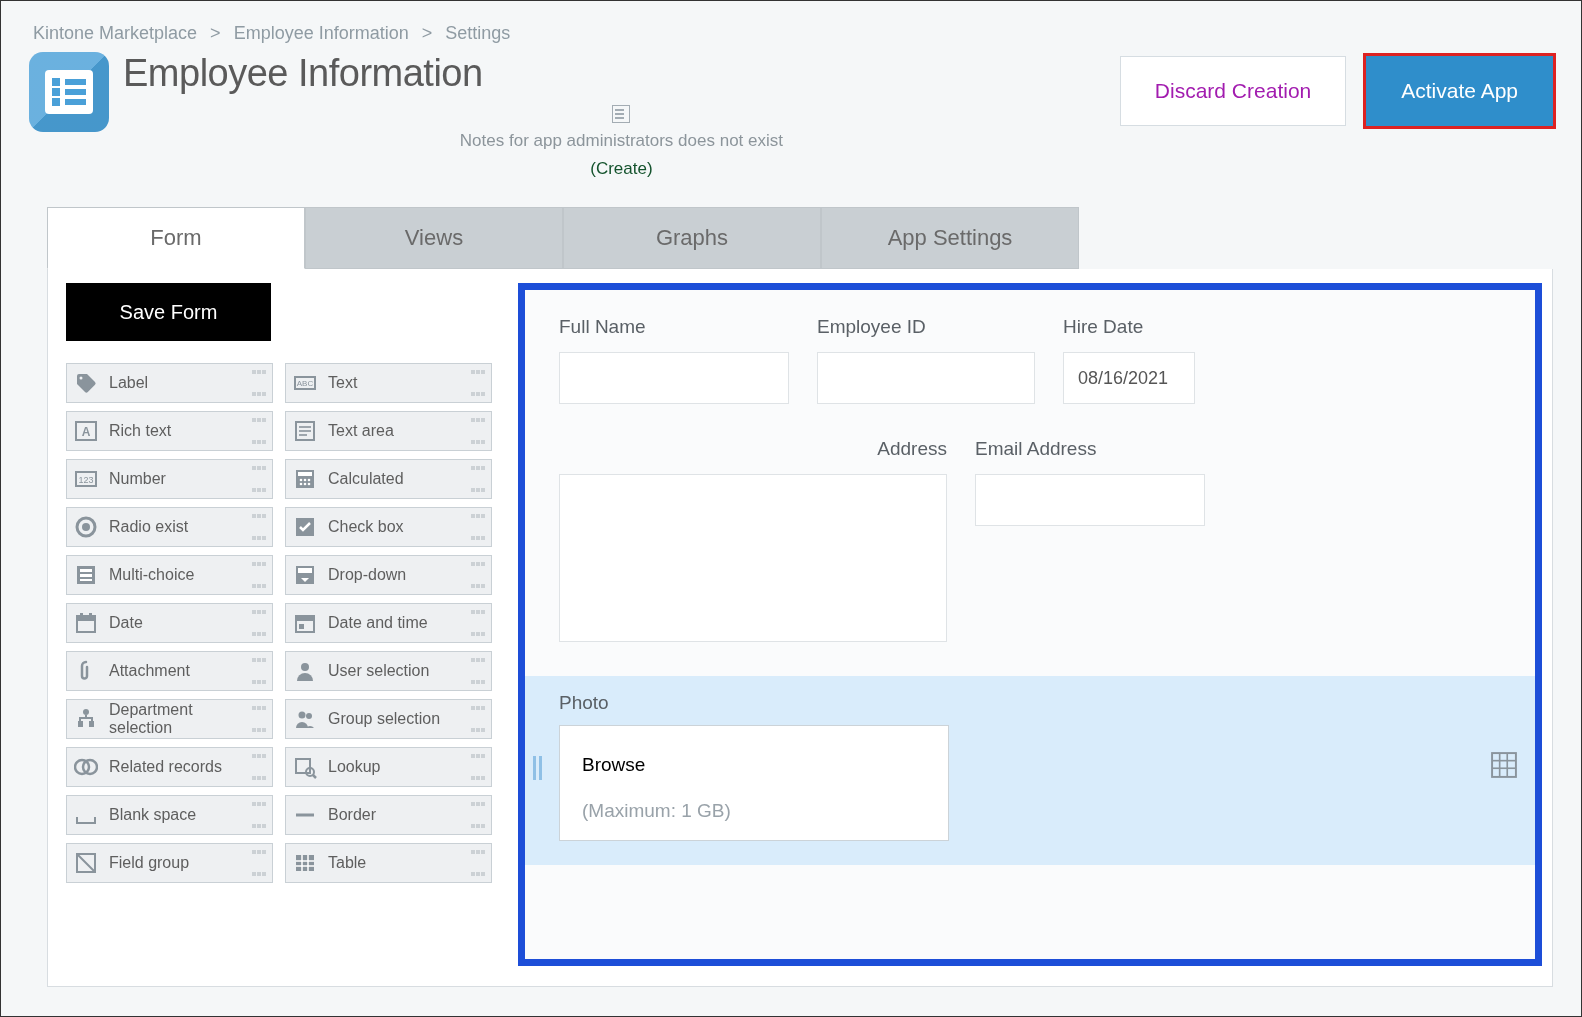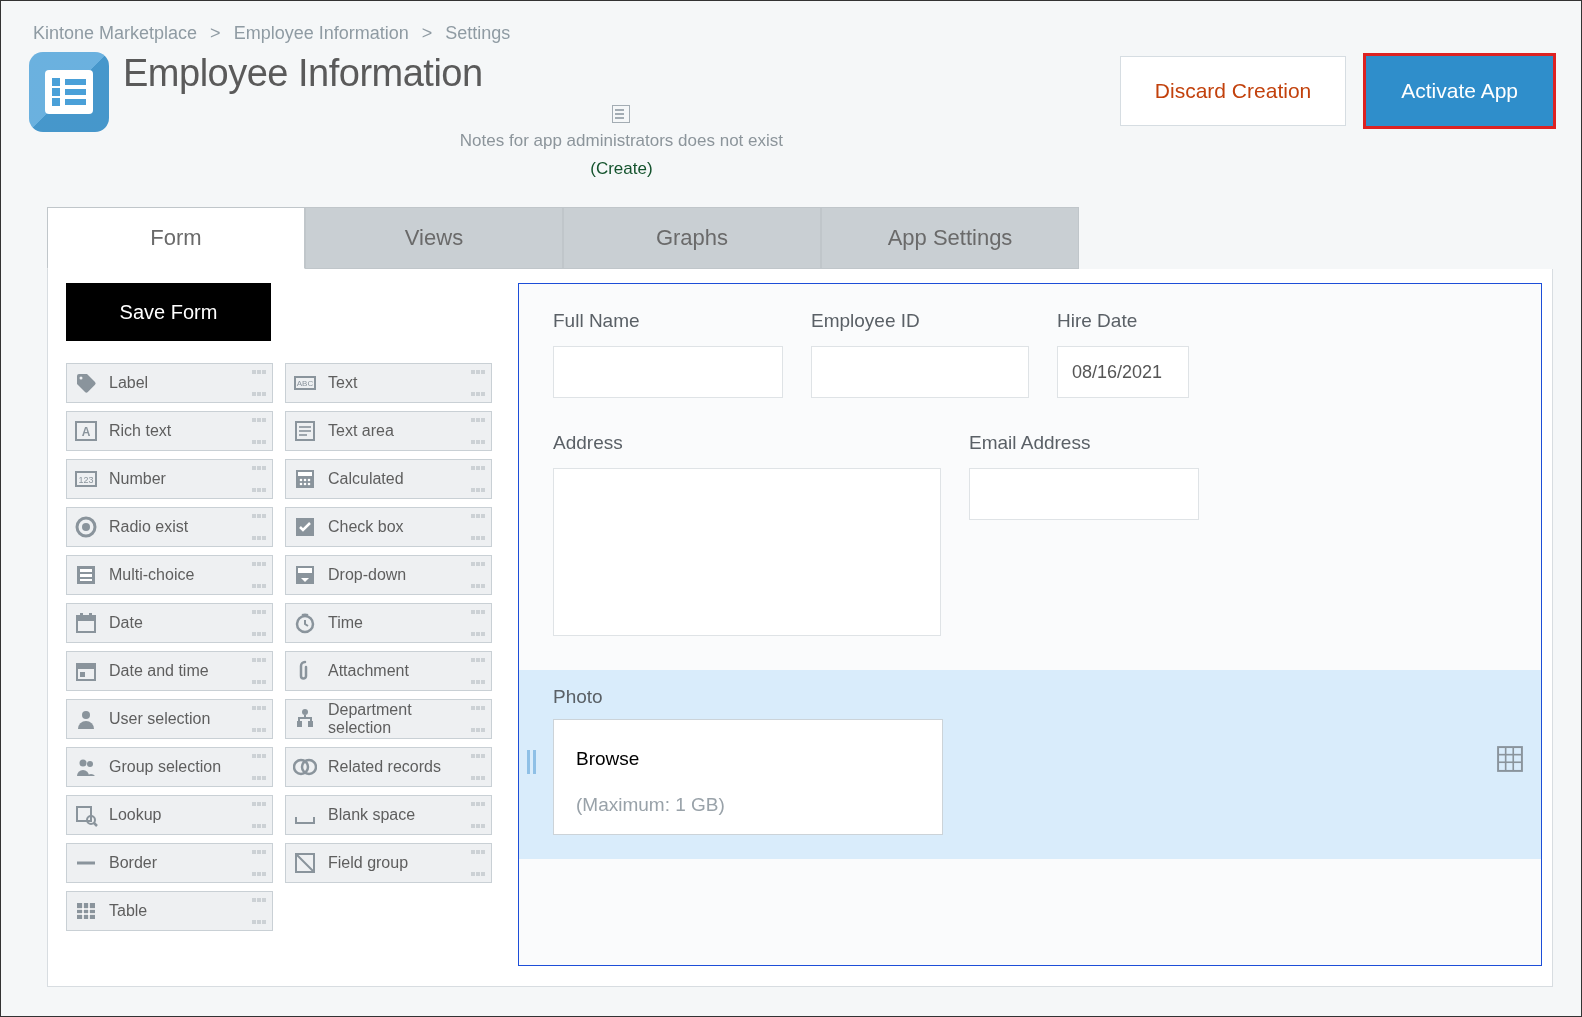--- a/index.html
+++ b/index.html
@@ -14,35 +14,35 @@
 .app-icon .ic-row { display:flex; gap:5px; align-items:center; }
 .app-icon .ic-row .sq { width:8px; height:8px; background:#4aa0d8; }
 .app-icon .ic-row .ln { flex:1; height:6px; background:#4aa0d8; }
 .title-area { margin-left: 14px; flex:1; }
 .page-title { font-size: 38px; font-weight: 300; color: #5a5a5a; letter-spacing: -0.5px; }
 .notes-row { margin-top: 10px; color:#8c959b; font-size: 17px; display:flex; align-items:center; gap:8px;flex-direction:column; }
 .notes-row .ic { width:18px; height:18px; border:1.5px solid #a3acb3; position:relative; }
 .notes-row .ic::before { content:""; position:absolute; left:2px; top:3px; right:5px; height:2px; background:#a3acb3; box-shadow: 0 4px 0 #a3acb3, 0 8px 0 #a3acb3; }
 .notes-row .lk { color:#14532d; }
 .actions { display:flex; gap:20px; align-items:center; margin-top:4px; }
-.btn { height: 70px; padding: 0 34px; display:flex; align-items:center; font-size: 21px; border:1px solid #d6dde2; background:#fff; color:#c2410c; cursor:pointer; }
+.btn { height: 70px; padding: 0 34px; display:flex; align-items:center; font-size: 21px; border:1px solid #d6dde2; background:#fff; color:#a21caf; cursor:pointer; }
 .btn.primary { background:#2f8ecb; color:#fff; border-color:#2f8ecb; outline:3px solid #d22; }
 .tabs { display:flex; padding-left:18px; }
 .tab { width:258px; height:62px; display:flex; align-items:center; justify-content:center; font-size:22px; color:#6a6a6a; background:#c9cfd3; border:1px solid #c0c6ca; cursor:pointer;text-align:center; }
 .tab.active { background:#fff; border-bottom-color:#fff; }
 .workspace { background:#fff; border:1px solid #d8dde1; border-top:none; padding:14px 10px 20px 18px; display:flex; gap:26px; height: 718px; margin-left:18px; margin-right:0; }
 .left-col { width:426px; }
 .save-btn { width:205px; height:58px; background:#000000; color:#fff; font-size:20px; border:none; cursor:pointer; margin-bottom:22px; }
 .palette { display:grid; grid-template-columns: 1fr 1fr; gap:8px 12px; }
 .pal-item { height:40px; background:#eef0f2; border:1px solid #c9d0d5; display:flex; align-items:center; padding:0 6px 0 4px; gap:8px; cursor:grab; position:relative; }
 .pal-item .ic { width:30px; height:28px; display:flex; align-items:center; justify-content:center; color:#777; }
 .pal-item .lbl { flex:1; font-size:16px; color:#5e5e5e; }
 .grip { width:14px; height:26px; display:flex; flex-wrap:wrap; align-content:space-between; justify-content:space-between; opacity:0.45; }
 .grip i { width:4px; height:4px; background:#a5adb4; display:block; }
-.canvas { flex:1; background:#fafbfc; border:1px solid #1d4ed8; padding:26px 28px 0 34px; position:relative; }
+.canvas { flex:1; background:#fafbfc; border:7px solid #1d4ed8; padding:26px 28px 0 34px; position:relative; }
 .form-row { display:flex; gap:28px; margin-bottom:34px; }
 .fgroup { display:flex; flex-direction:column; }
 .flabel { font-size:19px; color:#5a6066; margin-bottom:14px; }
 .tinput { height:52px; border:1px solid #dfe3e6; background:#fff; padding:0 14px; font-size:18px; color:#555; }
 .tarea { border:1px solid #dfe3e6; background:#fff; }
 .photo-section { background:#d9ecfb; margin:0 -28px 0 -34px; padding:16px 24px 24px 34px; position:relative; }
 .photo-label { font-size:19px; color:#5a6066; margin-bottom:11px; }
 .drop { background:#fff; border:1px solid #ccd3d8; width:390px; padding:28px 22px 18px; }
 .browse { color:#000000; font-size:19px; }
 .maxsize { color:#99a2a9; font-size:19px; margin-top:24px; }
@@ -302,38 +302,20 @@
               <i></i>
               <i></i>
               <i></i>
               <i></i>
               <i></i>
             </span>
           </div>
           <div class="pal-item">
             <span class="ic">
               <svg viewBox="0 0 24 24" width="24" height="24">
-                <circle cx="12" cy="13" r="8" fill="none" stroke="#8a949c" stroke-width="2.5"></circle>
-                <path d="M12 9v4l3 2" stroke="#8a949c" stroke-width="2" fill="none"></path>
-                <path d="M9 4a8 8 0 016 0" stroke="#8a949c" stroke-width="2" fill="none"></path>
-              </svg>
-            </span>
-            <span class="lbl">Time</span>
-            <span class="grip">
-              <i></i>
-              <i></i>
-              <i></i>
-              <i></i>
-              <i></i>
-              <i></i>
-            </span>
-          </div>
-          <div class="pal-item">
-            <span class="ic">
-              <svg viewBox="0 0 24 24" width="24" height="24">
                 <rect x="3" y="5" width="18" height="16" fill="none" stroke="#8a949c" stroke-width="2"></rect>
                 <rect x="3" y="5" width="18" height="5" fill="#8a949c"></rect>
                 <rect x="6" y="13" width="5" height="5" fill="#8a949c"></rect>
               </svg>
             </span>
             <span class="lbl">Date and time</span>
             <span class="grip">
               <i></i>
               <i></i>
               <i></i>
@@ -529,21 +511,21 @@
           <div class="flabel">Employee ID</div>
           <input class="tinput" style="">
         </div>
         <div class="fgroup" style="width:132px;">
           <div class="flabel">Hire Date</div>
           <input class="tinput" value="08/16/2021" style="">
         </div>
       </div>
 
       <div class="form-row">
-        <div class="fgroup" style="width:388px;">
+        <div class="fgroup" style="width:388px;text-align:right;">
           <div class="flabel">Address</div>
           <div class="tarea" style="height:168px;"></div>
         </div>
         <div class="fgroup" style="width:230px;">
           <div class="flabel">Email Address</div>
           <input class="tinput" style="">
         </div>
       </div>
 
       <div class="photo-section">

